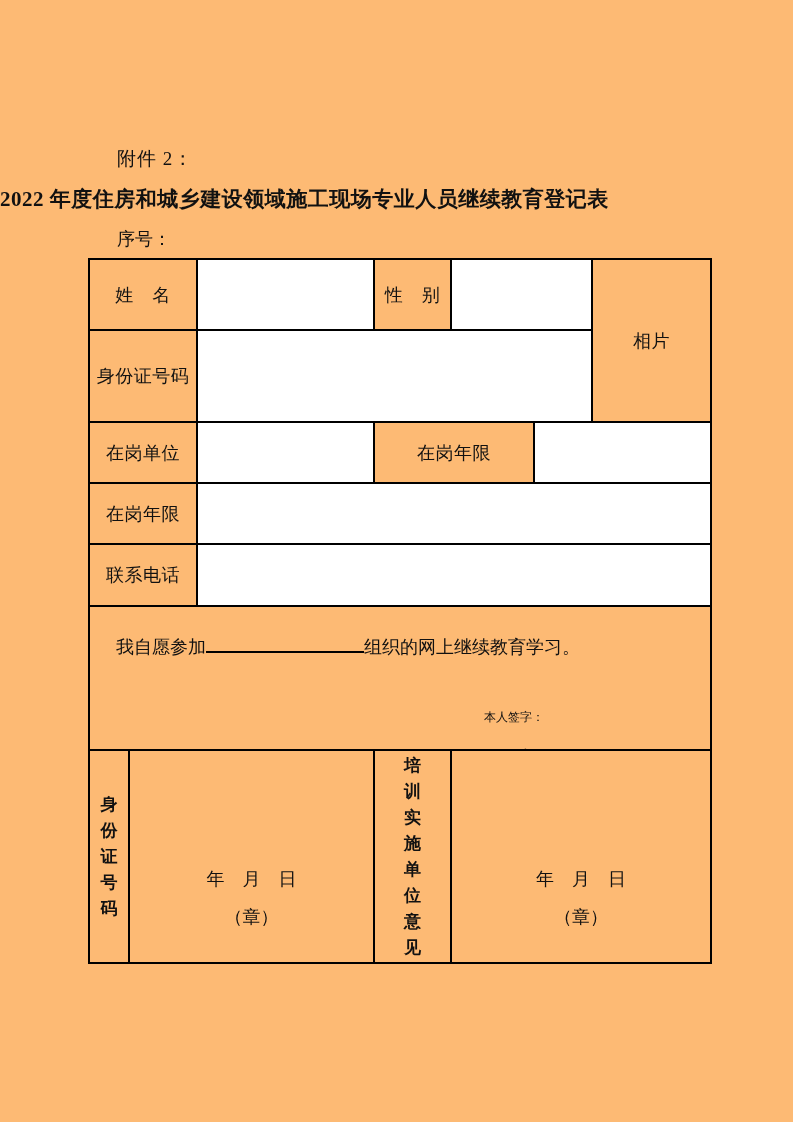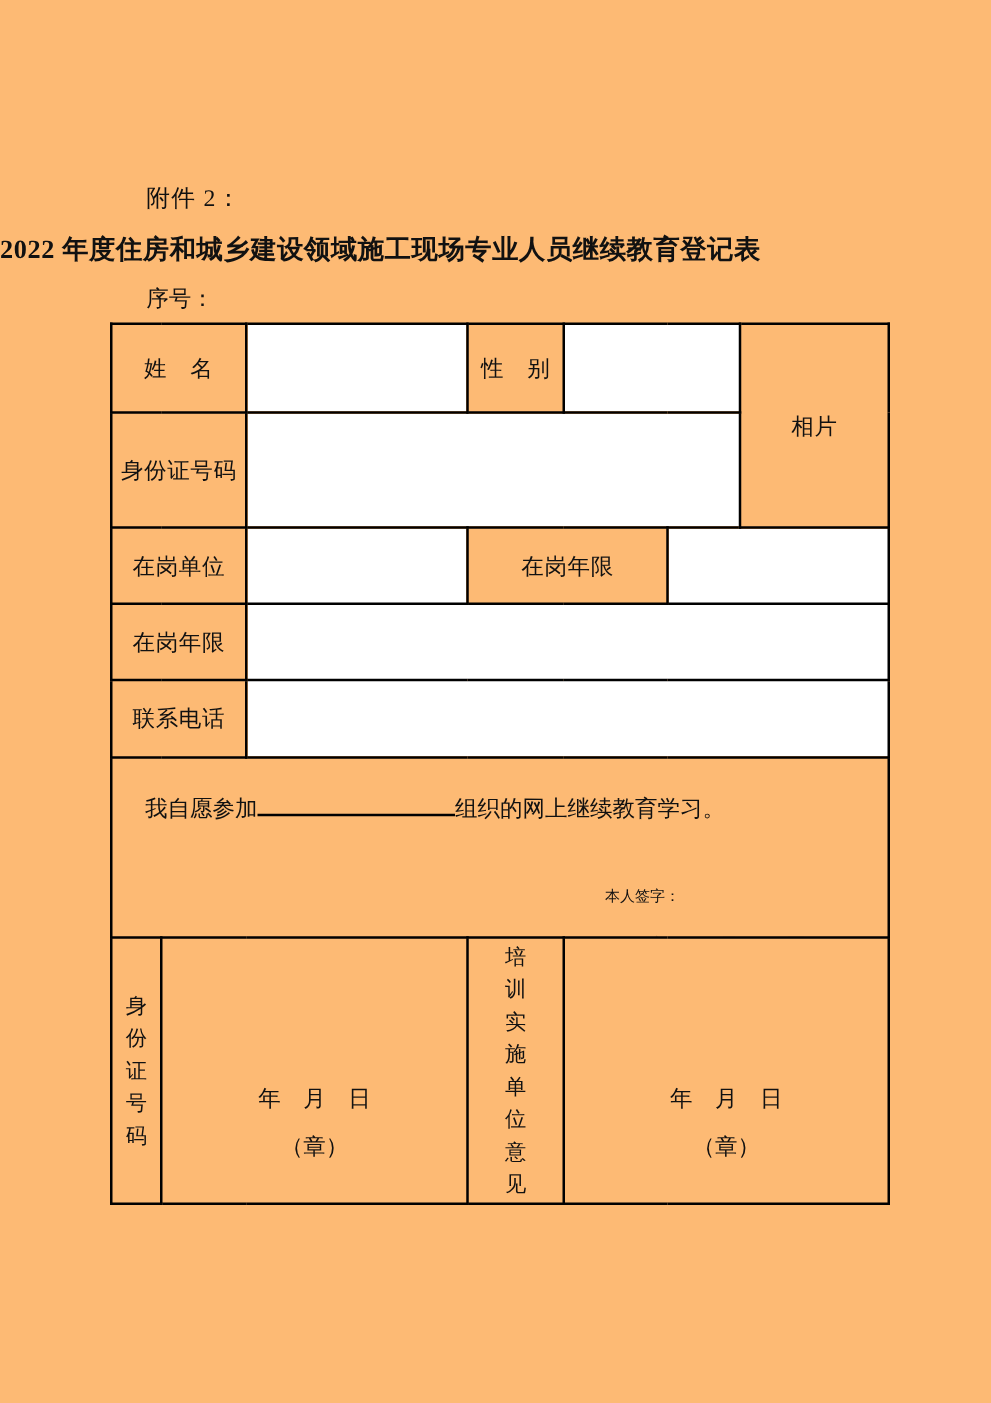--- a/index.html
+++ b/index.html
@@ -80,21 +80,21 @@
     white-space: nowrap;
   }
   .sign-date {
     position: absolute;
     left: 430px;
     top: 138px;
     font-size: 18px;
     white-space: nowrap;
   }
   
-  td.vlabel-cell { vertical-align: middle; }
+  td.vlabel-cell { vertical-align: middle; font-weight: bold; }
   .vtext {
     width: 20px;
     margin: 0 auto;
     font-size: 17px;
     line-height: 26px;
     word-break: break-all;
     text-align: center;
   }
   td.stamp-cell { position: relative; }
   .stamp-date {

